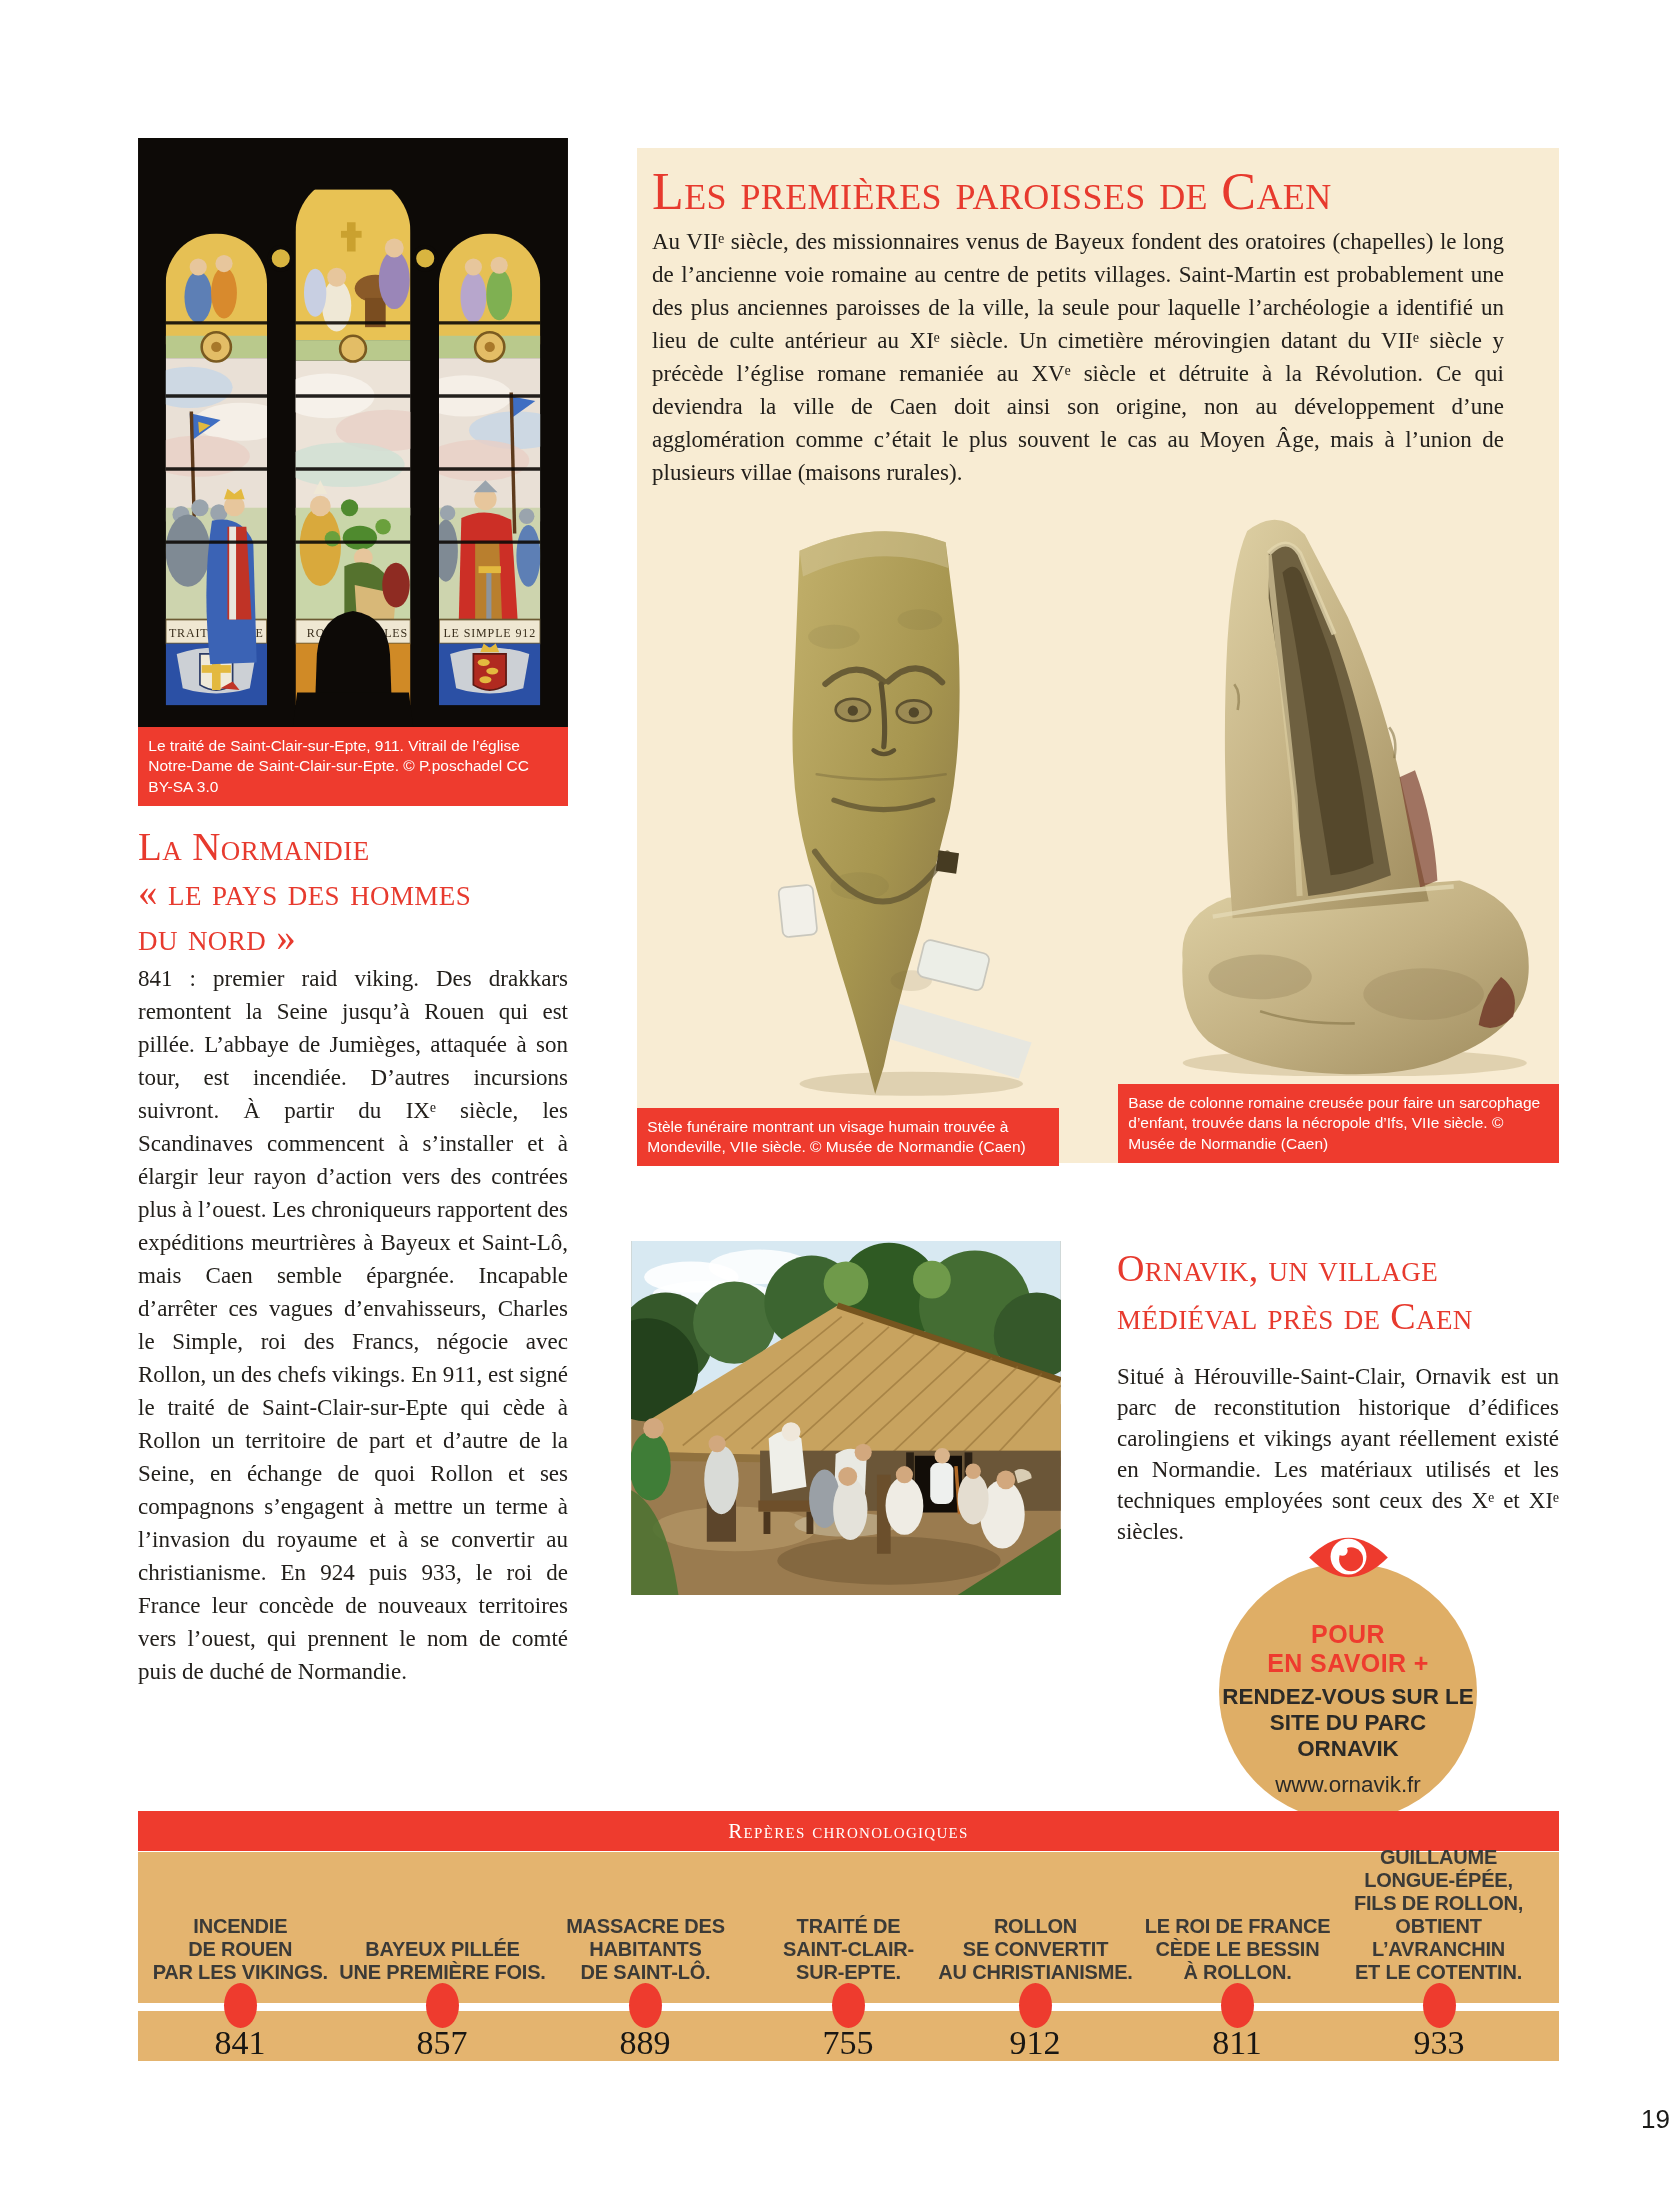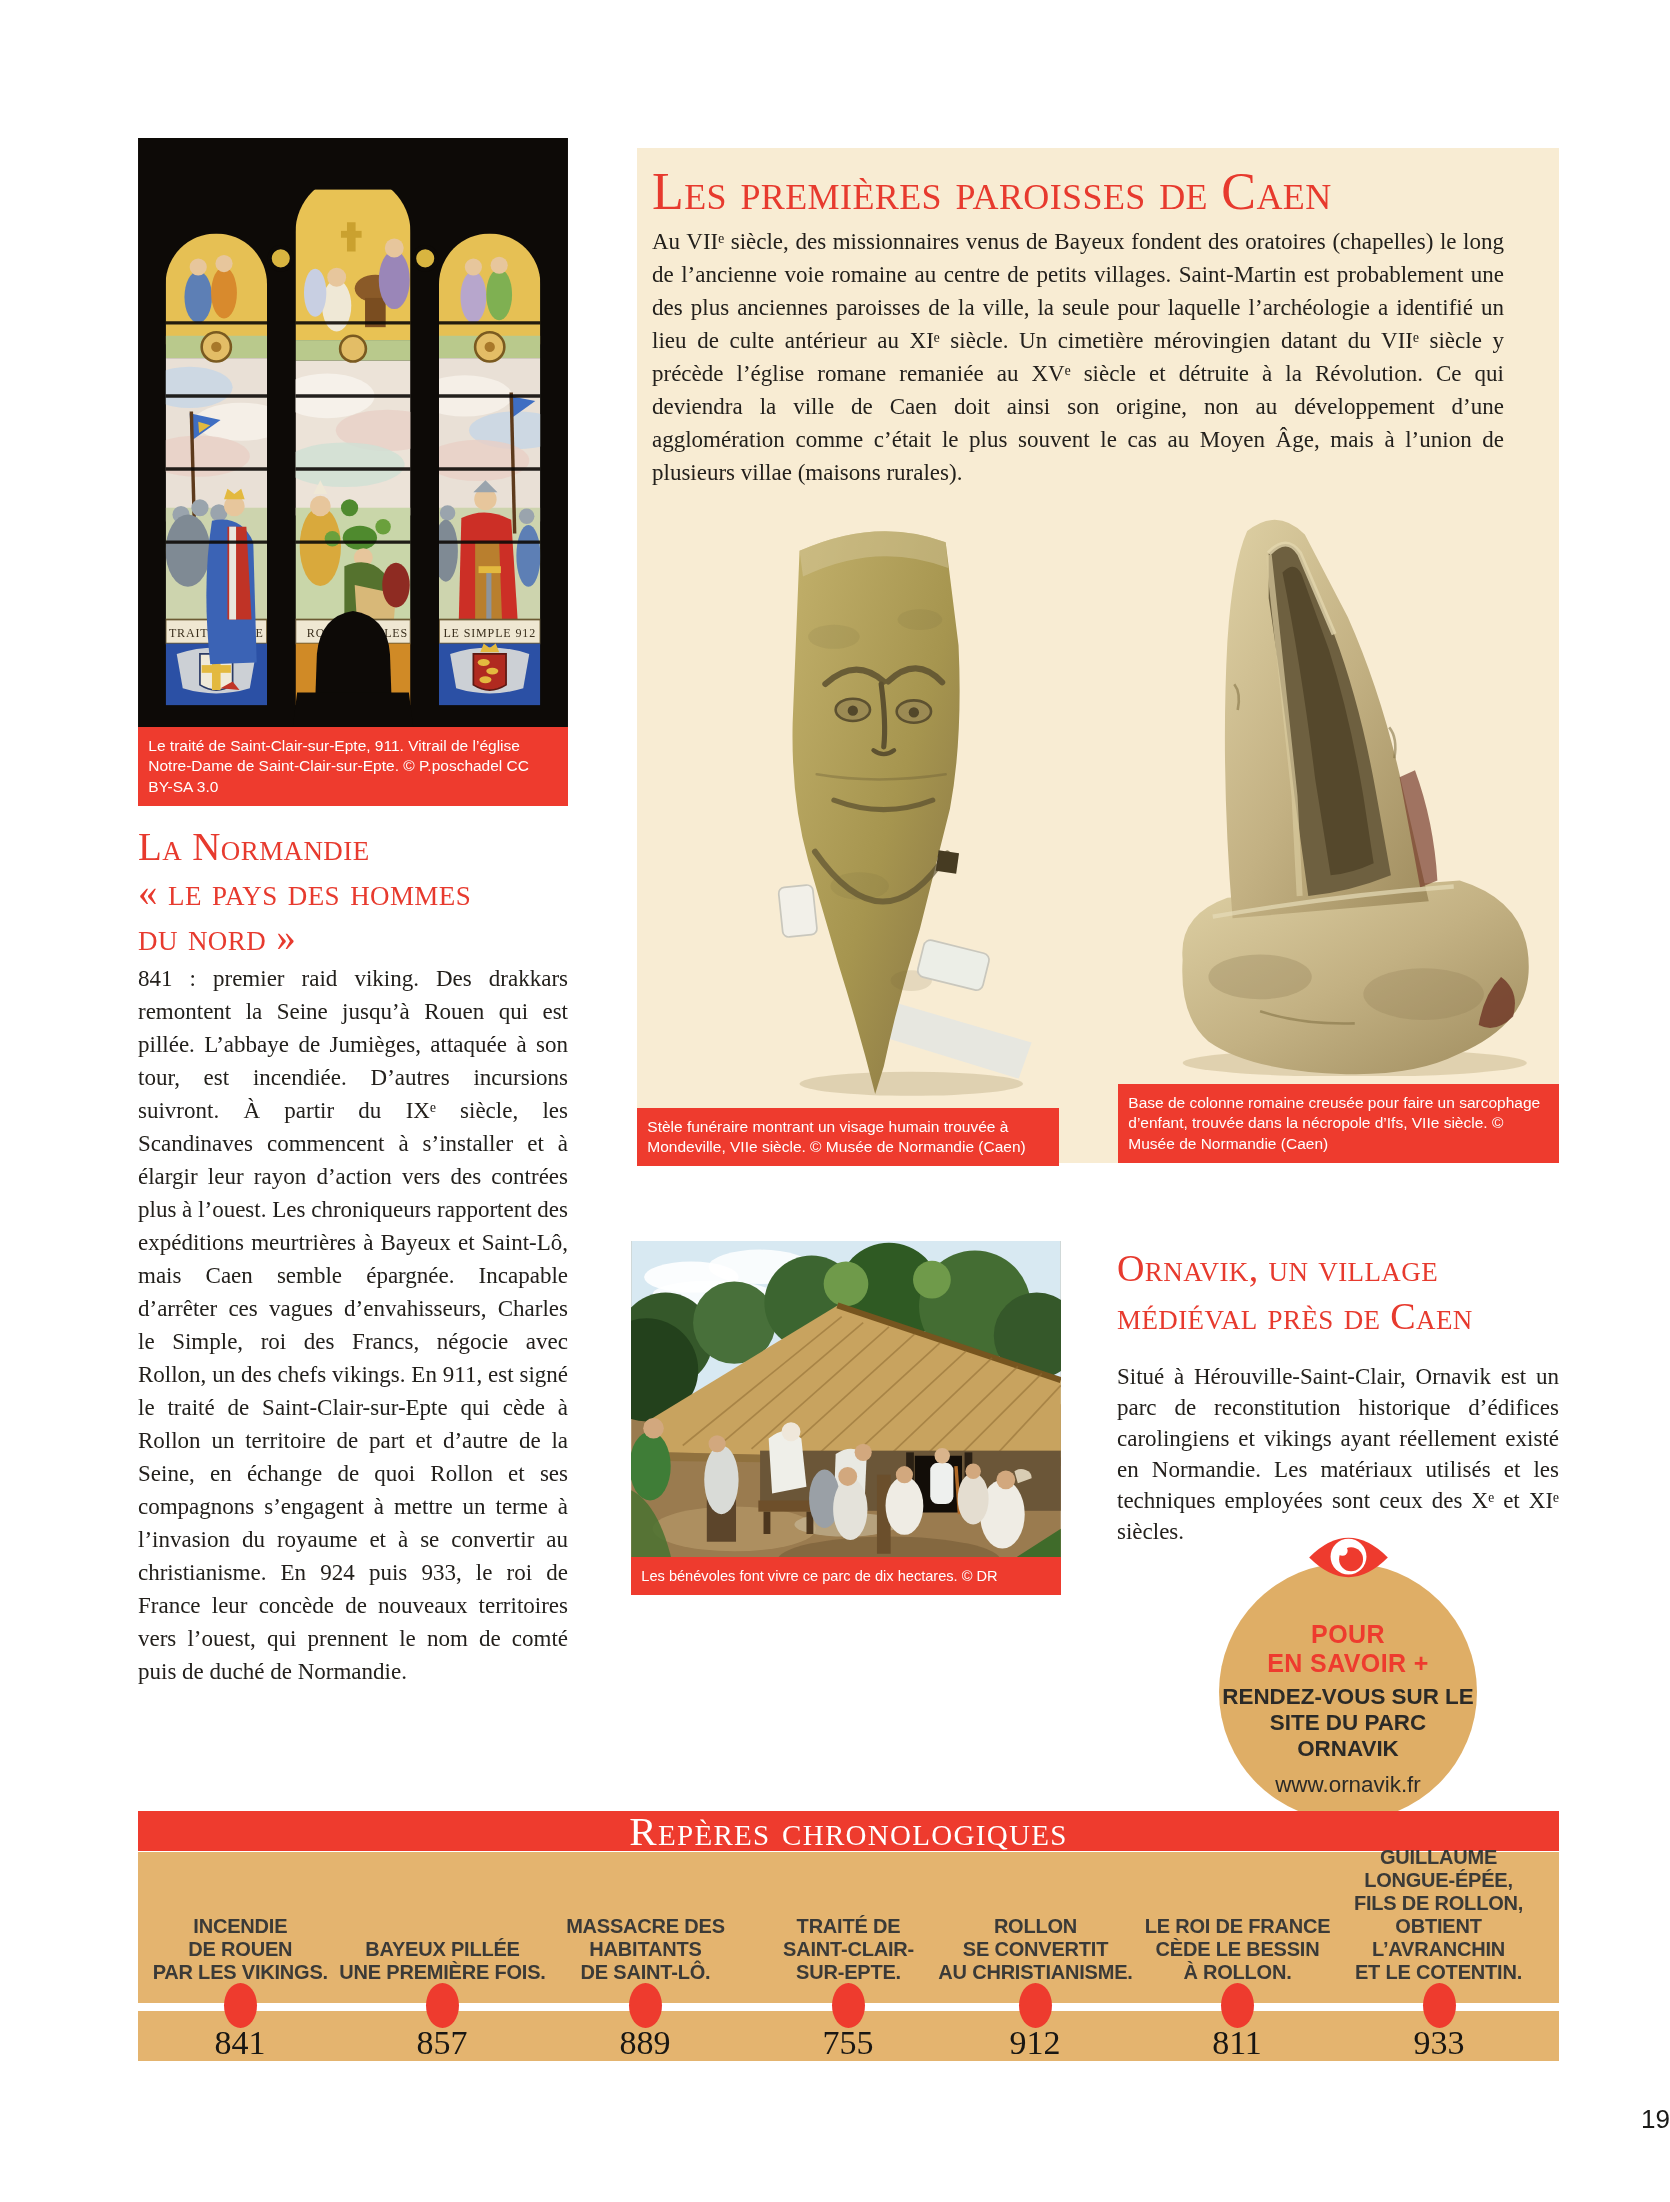--- a/index.html
+++ b/index.html
@@ -16,21 +16,21 @@
   body{width:1670px;height:2203px;position:relative;font-family:"Liberation Serif","DejaVu Serif",serif}
   .abs{position:absolute}
   .serif{font-family:"Liberation Serif","DejaVu Serif",serif}
   .sans{font-family:"Liberation Sans","DejaVu Sans",sans-serif}
   .heading{color:var(--red-head);font-variant:small-caps;font-weight:normal;letter-spacing:0.4px;white-space:pre-line}
   .body-text{font-size:23px;line-height:33px;text-align:justify;color:var(--ink);hyphens:auto}
   .caption{background:var(--red);color:#ffffff;font-size:15.5px;line-height:20.6px;padding:8.6px 10.3px;font-family:"Liberation Sans","DejaVu Sans",sans-serif}
   .caption.tight{font-size:14.6px}
   .beige-panel{background:var(--beige)}
   .tl-bar{background:var(--red)}
-  .tl-title{color:#ffffff;font-variant:small-caps;font-size:41px;letter-spacing:1.3px;text-align:center;line-height:40px}
+  .tl-title{color:#ffffff;font-variant:small-caps;font-size:21px;letter-spacing:1.3px;text-align:center;line-height:40px}
   .tl-panel{background:var(--tan)}
   .tl-line{background:#ffffff}
   .tl-dot{background:var(--red);border-radius:50%;width:33px;height:45px}
   .tl-year{font-size:34px;color:#181613;text-align:center;width:120px}
   .tl-label{font-family:"Liberation Sans","DejaVu Sans",sans-serif;font-weight:bold;font-size:20px;line-height:23px;letter-spacing:-0.2px;color:var(--label);text-align:center;white-space:pre-line;width:215px}
   .badge-circle{background:var(--tan-badge);border-radius:50%}
   .badge-red{color:var(--red);font-weight:bold;font-size:25px;line-height:29px;letter-spacing:0.4px}
   .badge-dark{color:#2b2a27;font-weight:bold;font-size:22.4px;line-height:26px}
   .badge-url{color:#2b2a27;font-size:22.4px;line-height:26px}
   .pagenum{font-size:26px;color:#1a1a18;text-align:right;width:100%;font-family:"Liberation Sans","DejaVu Sans",sans-serif}
@@ -348,21 +348,20 @@
         <circle cx="252" cy="274" r="11" fill="#d2a87e"></circle>
       <ellipse cx="318" cy="308" rx="22" ry="34" fill="#efece4"></ellipse>
         <circle cx="318" cy="272" r="10" fill="#d2a87e"></circle>
       <ellipse cx="432" cy="318" rx="26" ry="40" fill="#efece4"></ellipse>
         <circle cx="436" cy="278" r="11" fill="#d2a87e"></circle>
       <path d="M446,268 a12,10 0 0 1 20,8 l-16,6 Z" fill="#d9cdb4"></path>
       <ellipse cx="398" cy="300" rx="18" ry="30" fill="#e4ddd0"></ellipse>
         <circle cx="398" cy="268" r="9" fill="#d2a87e"></circle>
     </g>
   </svg>
-  <div class="caption tight" style="position:absolute;left:0;bottom:0;width:100%">Les bénévoles font vivre ce parc de dix hectares. © DR</div>
 </div>
 
 <h2 class="abs serif heading" style="left:1117px;top:1244px;width:447px;font-size:38px;line-height:48px">Ornavik, un village
 médiéval près de Caen</h2>
 <p class="abs serif body-text" style="left:1117px;top:1361px;width:442px;line-height:31px">Situé à Hérouville-Saint-Clair, Ornavik est un parc de reconstitution historique d’édifices carolingiens et vikings ayant réellement existé en Normandie. Les matériaux utilisés et les techniques employées sont ceux des Xᵉ et XIᵉ siècles.</p>
 
 <div class="abs badge-circle sans" style="left:1219px;top:1563px;width:258px;height:258px;text-align:center">
   <div style="padding-top:57px">
     <div class="badge-red">POUR</div>
     <div class="badge-red">EN SAVOIR +</div>

